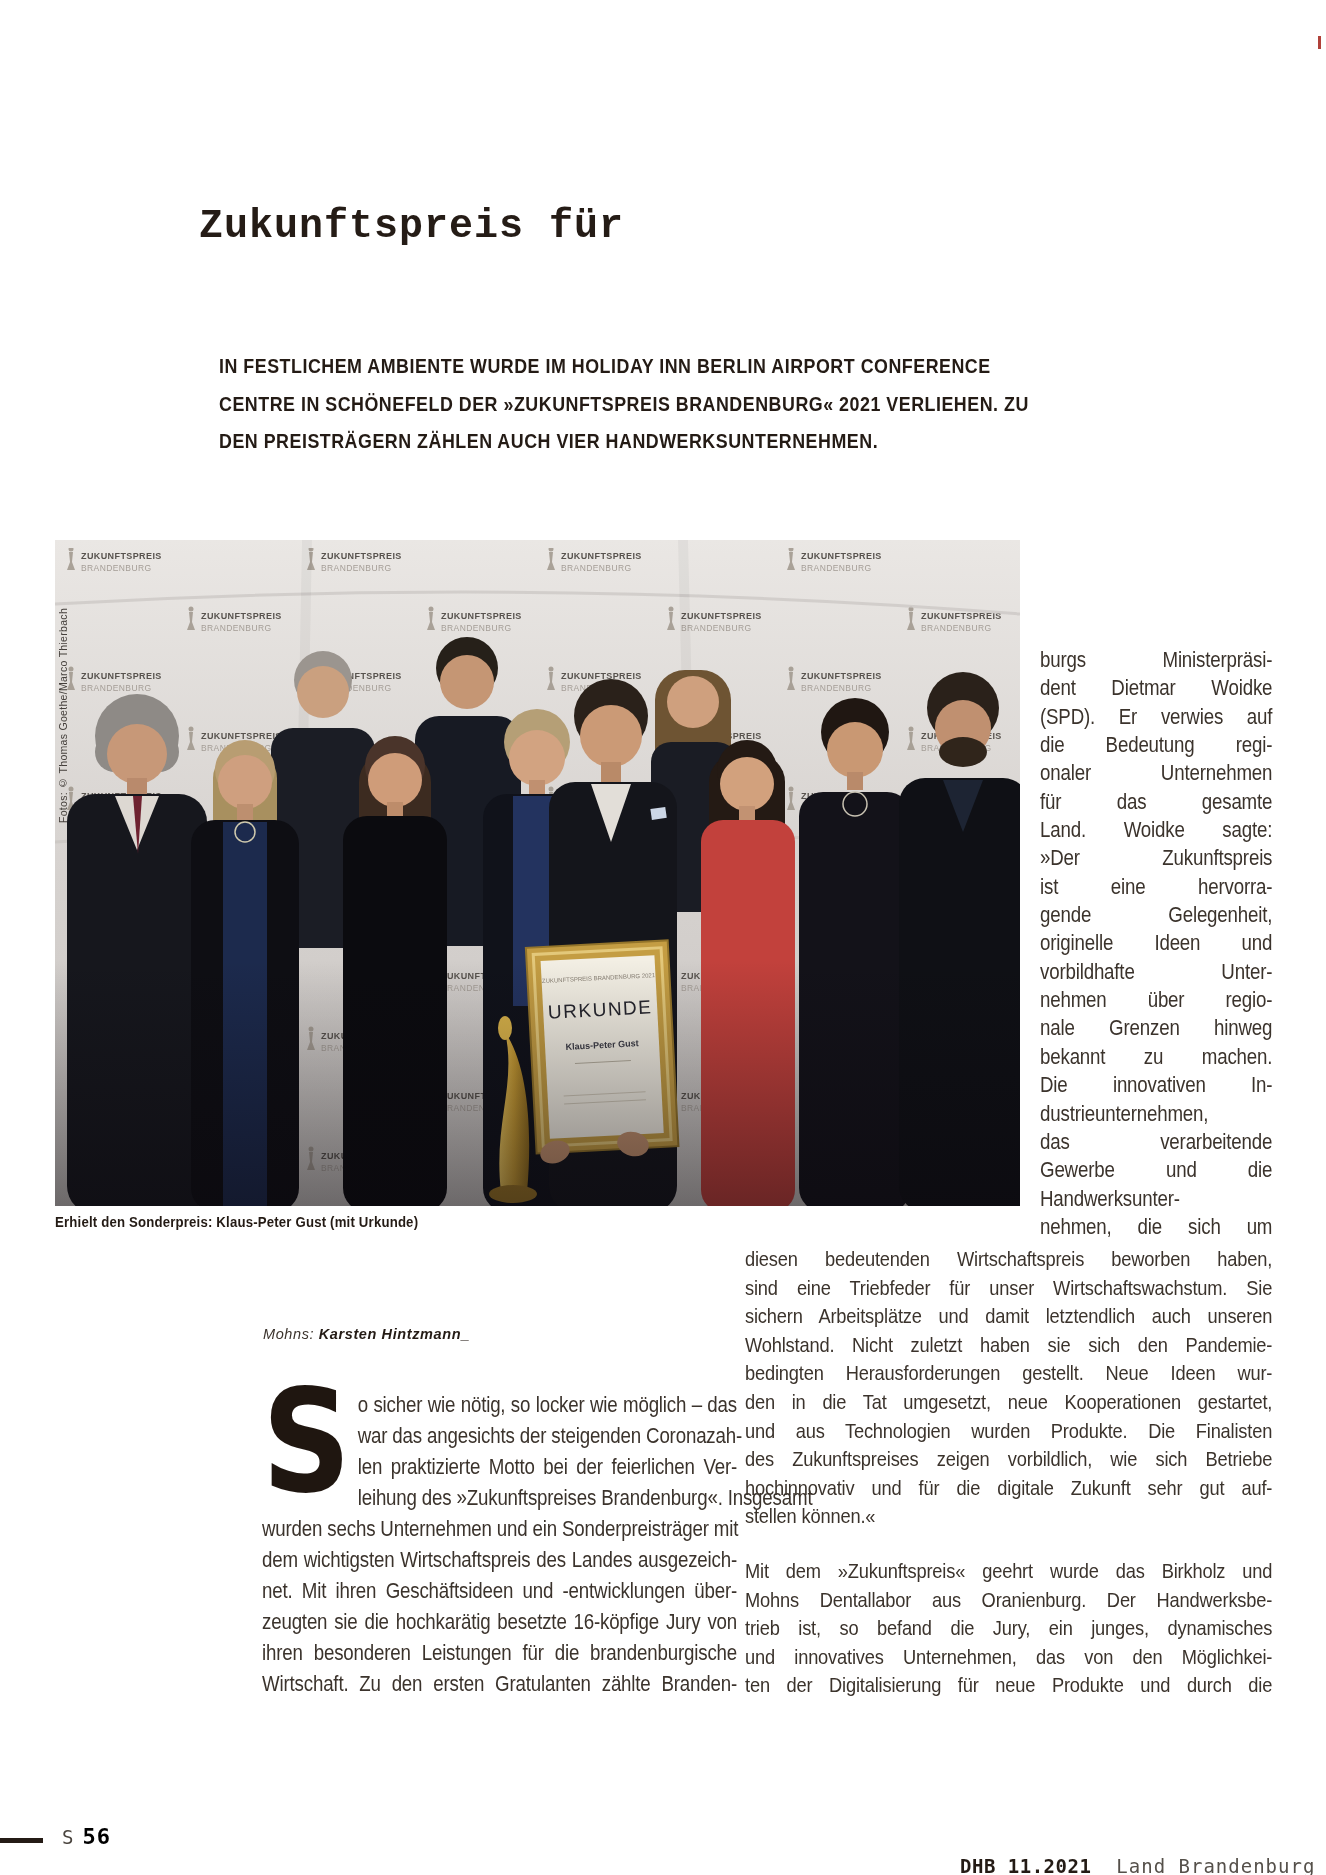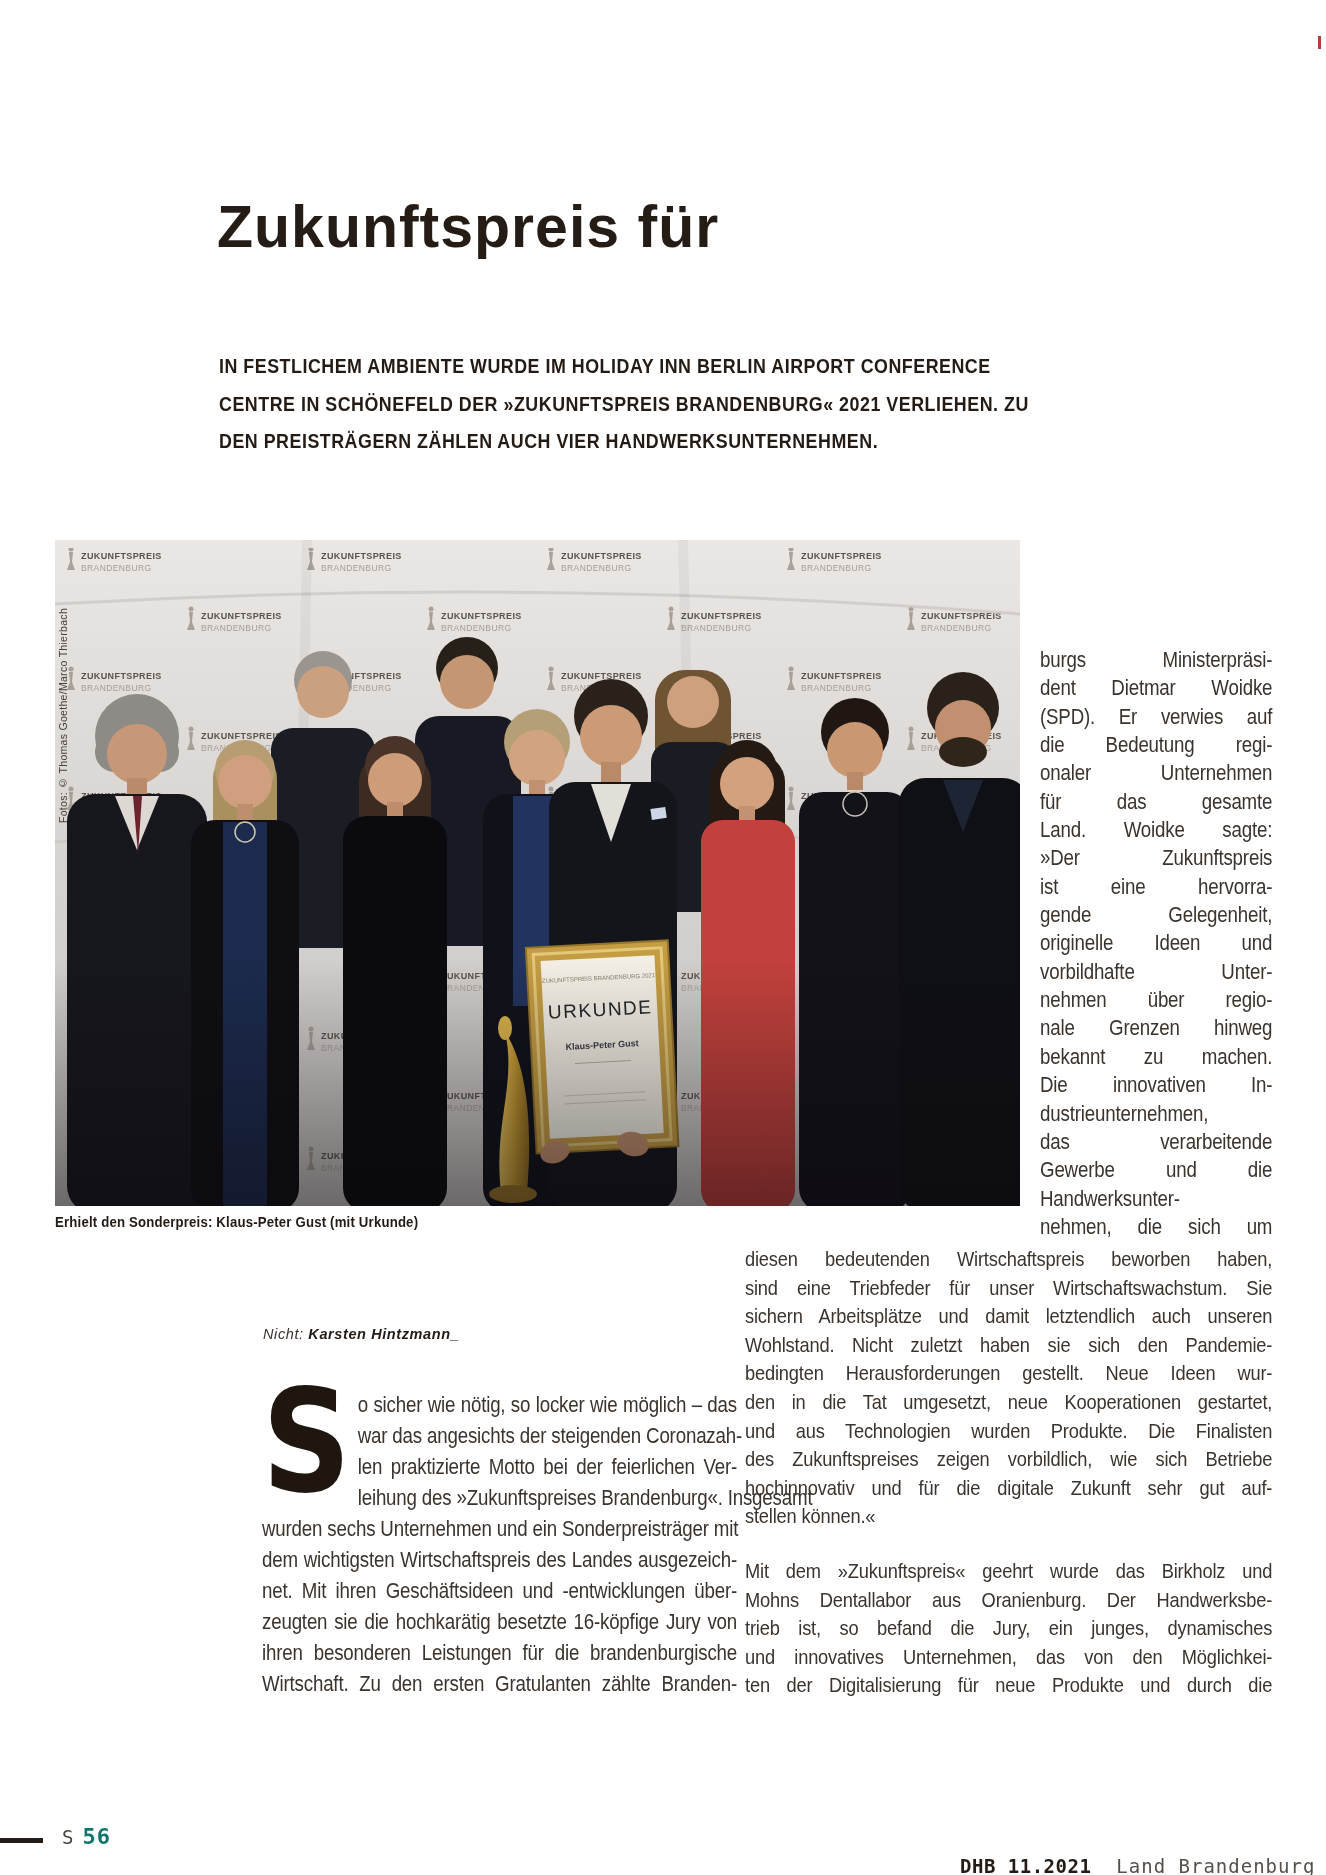--- a/index.html
+++ b/index.html
@@ -1,22 +1,22 @@
 <!DOCTYPE html>
 <html lang="de"><head>
 <meta charset="utf-8">
 <style>
   html,body{margin:0;padding:0;background:#ffffff;}
   body{width:1326px;height:1875px;position:relative;overflow:hidden;
        font-family:"Liberation Sans",sans-serif;color:#3b332c;}
   .abs{position:absolute;}
 
   
-  .headline{left:217px;top:194px;font-family:Liberation Sans, sans-serif;
-    font-weight:bold;font-size:59px;line-height:66px;color:#251c16;letter-spacing:1px;white-space:nowrap;}
+  .headline{left:199px;top:194px;font-family:Liberation Mono, monospace;
+    font-weight:bold;font-size:40px;line-height:66px;color:#251c16;letter-spacing:1px;white-space:nowrap;}
 
   
   .standfirst{left:219px;top:347px;width:1030px;transform:scaleX(.85);transform-origin:left top;
     font-weight:bold;font-size:21px;line-height:37.5px;letter-spacing:.6px;color:#241b15;white-space:nowrap;}
 
   
   .photo{left:55px;top:540px;width:965px;height:666px;overflow:hidden;background:#d9d5d2;}
   .photo svg{display:block;}
   .photo-credit{left:57px;top:648px;height:175px;width:15px;
     writing-mode:vertical-rl;transform:rotate(180deg);
@@ -42,21 +42,21 @@
   .widecol{left:745px;top:1245px;width:606px;font-size:21px;}
   .widecol .jline{line-height:28.6px;}
   .widecol .p2{margin-top:26px;}
   .widecol .p1 .jline:last-child{text-align-last:left;}
 
   
   .footer-rule{left:0;top:1838px;width:43px;height:5px;background:#241b15;}
   .footer-left{left:62px;top:1824px;font-family:"DejaVu Sans Mono",monospace;
     display:flex;align-items:baseline;gap:9px;}
   .footer-left .s{font-size:19px;color:#4a443e;}
-  .footer-left .num{font-size:22px;font-weight:bold;color:#0f766e;letter-spacing:1px;}
+  .footer-left .num{font-size:22px;font-weight:bold;color:#000000;letter-spacing:1px;}
   .footer-right{left:960px;top:1826px;font-family:"DejaVu Sans Mono",monospace;
     display:flex;align-items:baseline;gap:25px;white-space:nowrap;}
   .footer-right .issue{font-size:19px;font-weight:bold;color:#241b15;letter-spacing:.5px;}
   .footer-right .section{font-size:19px;color:#55504a;letter-spacing:1px;margin-top:29px;}
 
   .page-mark{left:1318px;top:36px;width:3px;height:13px;background:#b0413a;}
 </style>
 </head>
 <body>
 
@@ -215,21 +215,21 @@
 
   <rect x="0" y="420" width="965" height="246" fill="url(#vign)"></rect>
 </svg>
 </div>
 
 <div class="abs photo-credit">Fotos: © Thomas Goethe/Marco Thierbach</div>
 
 <div class="abs caption">Erhielt den Sonderpreis: Klaus-Peter Gust (mit Urkunde)</div>
 
 <div class="abs byline">
-  <span>Nicht:</span>
+  <span>Mohns:</span>
   <b>Karsten Hintzmann_</b>
 </div>
 
 <div class="abs col leftcol">
   <div class="dropcap">S</div>
   <div>
       <div class="jline">o sicher wie nötig, so locker wie möglich – das</div>
       <div class="jline">war das angesichts der steigenden Coronazah-</div>
       <div class="jline">len praktizierte Motto bei der feierlichen Ver-</div>
       <div class="jline">leihung des »Zukunftspreises Brandenburg«. Insgesamt</div>

